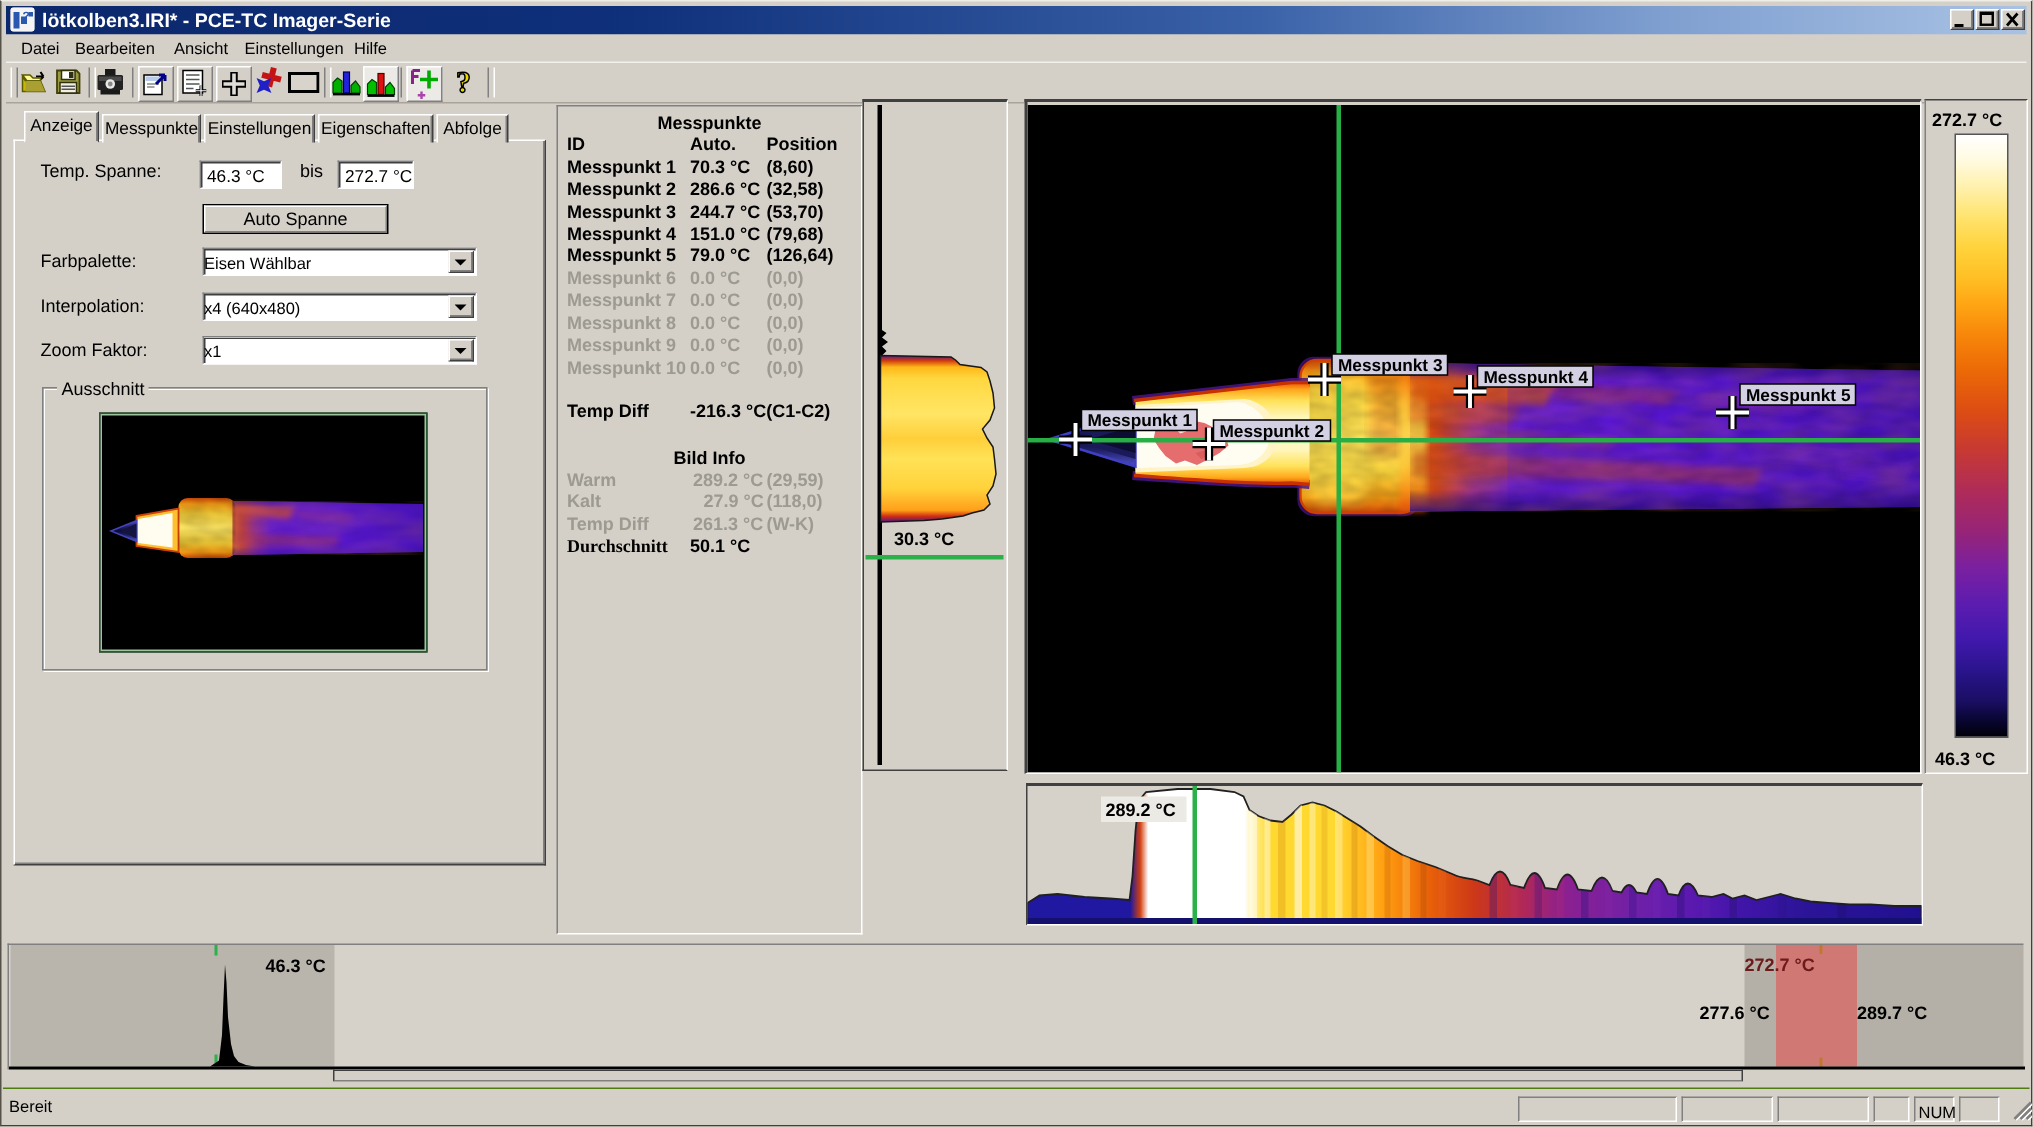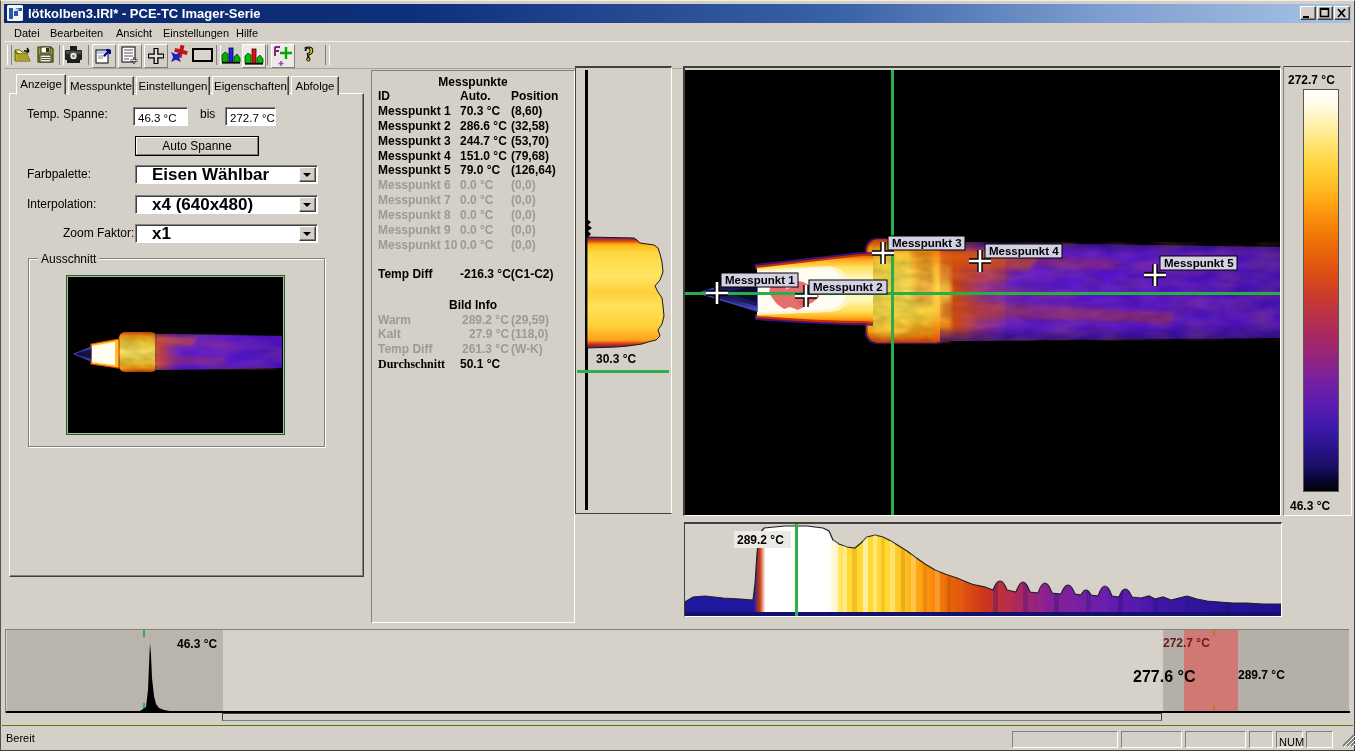--- a/index.html
+++ b/index.html
@@ -35,21 +35,21 @@
     border-top:1px solid #fff;border-left:1px solid #fff;border-right:1px solid #404040;
     box-shadow:inset -1px 0 0 #808080;box-sizing:border-box;
     font-size:11.5px;text-align:center;line-height:19px;white-space:nowrap;}
   .field{background:#fff;border-top:1px solid #808080;border-left:1px solid #808080;
     border-right:1px solid #fff;border-bottom:1px solid #fff;
     box-shadow:inset 1px 1px 0 #404040;box-sizing:border-box;}
   .field span{font-size:11.5px;white-space:nowrap;margin-left:4px;line-height:17px;display:inline-block;}
   .combo{width:183px;height:19px;background:#fff;border-top:1px solid #808080;border-left:1px solid #808080;
     border-right:1px solid #fff;border-bottom:1px solid #fff;
     box-shadow:inset 1px 1px 0 #404040;box-sizing:border-box;}
-  .clab{font-size:17px;margin-left:16px;line-height:17px;display:inline-block;font-weight:bold;}
+  .clab{font-size:11px;margin-left:0;line-height:17px;display:inline-block;}
   .gry{color:#9d9a92;}
   .cbtn{position:absolute;right:1px;top:1px;width:17px;height:15px;background:#d4d0c8;
     border-top:1px solid #fff;border-left:1px solid #fff;
     border-right:1px solid #404040;border-bottom:1px solid #404040;
     box-shadow:inset -1px -1px 0 #808080;box-sizing:border-box;
     display:flex;align-items:center;justify-content:center;}
 </style>
 </head>
 <body>
 <div id="frame" class="abs"></div>
@@ -199,21 +199,21 @@
       </div>
   </div>
   <span class="txt12 abs" style="left:27px;top:197px;">Interpolation:</span>
   <div class="combo abs" style="left:135px;top:195px;">
     <span class="clab">x4 (640x480)</span><div class="cbtn">
         <svg width="9" height="6">
           <polygon points="0,1 8,1 4,5" fill="#000"></polygon>
         </svg>
       </div>
   </div>
-  <span class="txt12 abs" style="left:27px;top:226px;margin-left:36px;">Zoom Faktor:</span>
+  <span class="txt12 abs" style="left:27px;top:226px;">Zoom Faktor:</span>
   <div class="combo abs" style="left:135px;top:224px;">
     <span class="clab">x1</span><div class="cbtn">
         <svg width="9" height="6">
           <polygon points="0,1 8,1 4,5" fill="#000"></polygon>
         </svg>
       </div>
   </div>
   <div class="abs" style="left:28px;top:258px;width:295px;height:187px;
      border:1px solid #808080;box-shadow:1px 1px 0 #fff, inset 1px 1px 0 #fff;"></div>
   <span class="txt12 abs" style="left:38px;top:252px;background:#d4d0c8;padding:0 3px;">Ausschnitt</span>
@@ -549,21 +549,21 @@
   </svg>
 </div>
 <div id="histo" class="abs" style="left:5px;top:629px;width:1344px;height:84px;
     border-left:1px solid #808080;border-top:1px solid #808080;
     background:#d6d2ca;box-sizing:border-box;">
   <div class="abs" style="left:1px;top:0;width:216px;height:81px;background:#b9b5ad;"></div>
   <div class="abs" style="left:1157px;top:0;width:186px;height:81px;background:#b4b0a8;"></div>
   <div class="abs" style="left:1178px;top:0;width:54px;height:81px;background:#d07874;"></div>
   <span class="abs b" style="left:171px;top:7px;font-size:12px;">46.3 °C</span>
   <span class="abs b" style="left:1157px;top:6px;font-size:12px;color:#6d1a1a;">272.7 °C</span>
-  <span class="abs b" style="left:1127px;top:38px;font-size:16px;">277.6 °C</span>
+  <span class="abs b" style="left:1127px;top:38px;font-size:12px;">277.6 °C</span>
   <span class="abs b" style="left:1232px;top:38px;font-size:12px;">289.7 °C</span>
   <svg class="abs" style="left:0;top:0;" width="1344" height="84" viewBox="0 0 1344 84">
     <rect x="137" y="0" width="2" height="7" fill="#2cb14a"></rect>
     <rect x="137" y="73" width="2" height="8" fill="#2cb14a"></rect>
     <rect x="1207" y="0" width="2" height="6" fill="#c07830"></rect>
     <rect x="1207" y="75" width="2" height="6" fill="#c07830"></rect>
     <path d="M134,81 L140,77 L142,60 L143,35 L144,13 L145,25 L146,48 L148,66 L150,74 L153,78 L158,80 L164,81 Z" fill="#000"></path>
     <rect x="0" y="81" width="1344" height="2" fill="#000"></rect>
   </svg>
 </div>

